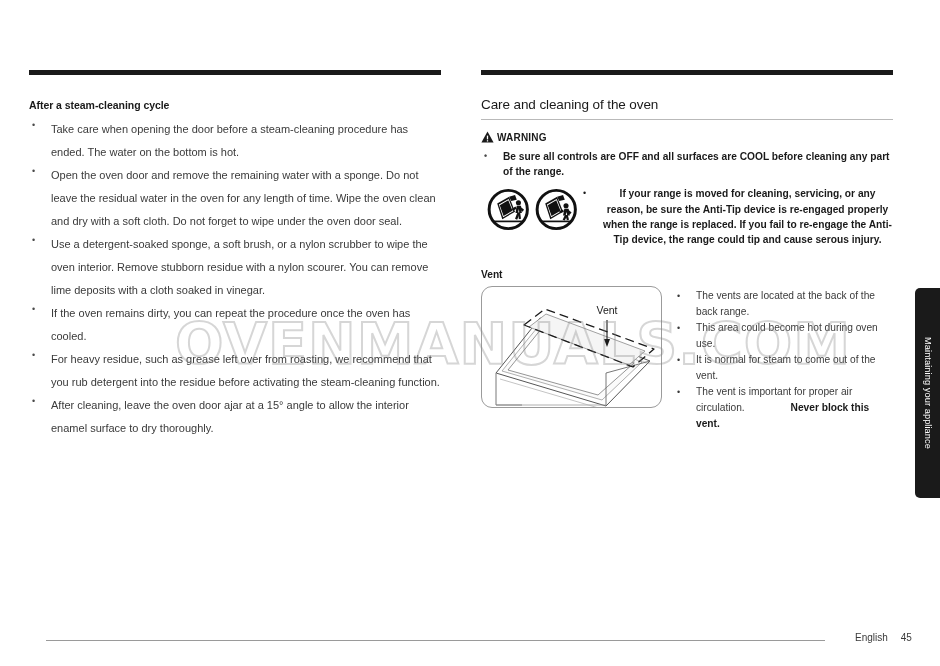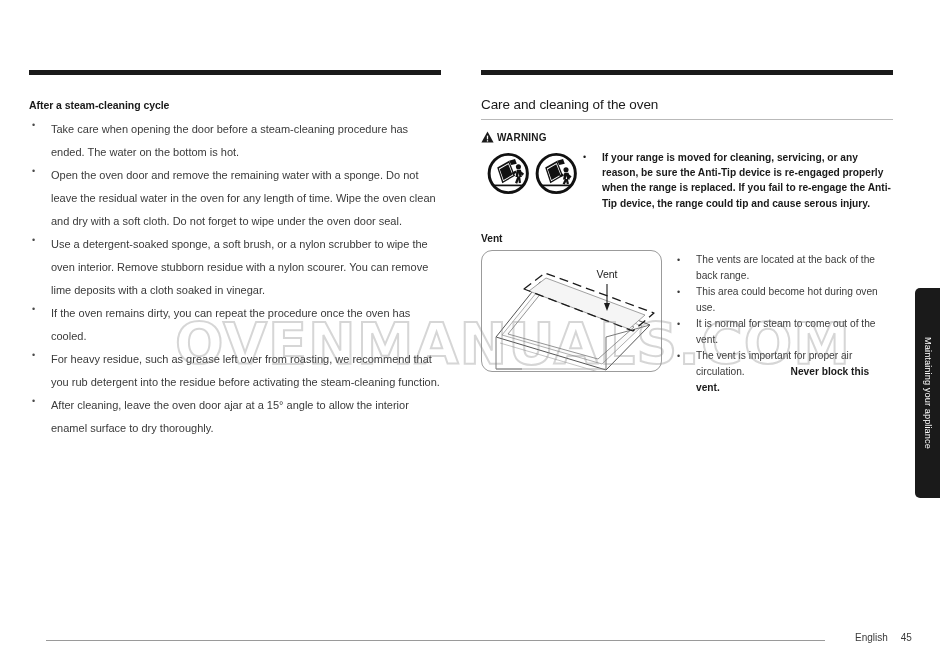--- a/index.html
+++ b/index.html
@@ -126,20 +126,21 @@
     color: #1a1a1a;
     font-size: 10.2px;
     line-height: 15.2px;
   }
 
   
   .antitip {
     display: flex;
     align-items: flex-start;
     margin-top: 7px;
+    text-align: center;
   }
   .antitip-icons {
     width: 96px;
     flex: 0 0 96px;
     display: flex;
     gap: 5px;
     padding-left: 6px;
     padding-top: 2px;
     box-sizing: border-box;
   }
@@ -296,20 +297,23 @@
       <span>
         <svg class="tri-icon" width="13" height="12" viewBox="0 0 13 12">
           <polygon points="6.5,0.5 12.6,11.5 0.4,11.5" fill="#1a1a1a"></polygon>
           <rect x="5.85" y="4.6" width="1.3" height="3.8" fill="#ffffff"></rect>
           <rect x="5.85" y="9.2" width="1.3" height="1.3" fill="#ffffff"></rect>
         </svg>
       </span>
       <span class="warn-label">WARNING</span>
     </div>
 
+    <ul class="bullets bullets-bold">
+      <li>Be sure all controls are OFF and all surfaces are COOL before cleaning any part of the range.</li>
+    </ul>
 
     <div class="antitip">
       <div class="antitip-icons">
 
         <svg width="43" height="43" viewBox="0 0 100 100">
           <circle cx="50" cy="50" r="45" fill="none" stroke="#111" stroke-width="7"></circle>
 
           <path d="M16 76 L86 76 L86 80 L16 80 Z" fill="#111"></path>
 
           <path d="M24 36 L52 20 L66 55 L36 73 Z" fill="#111"></path>

